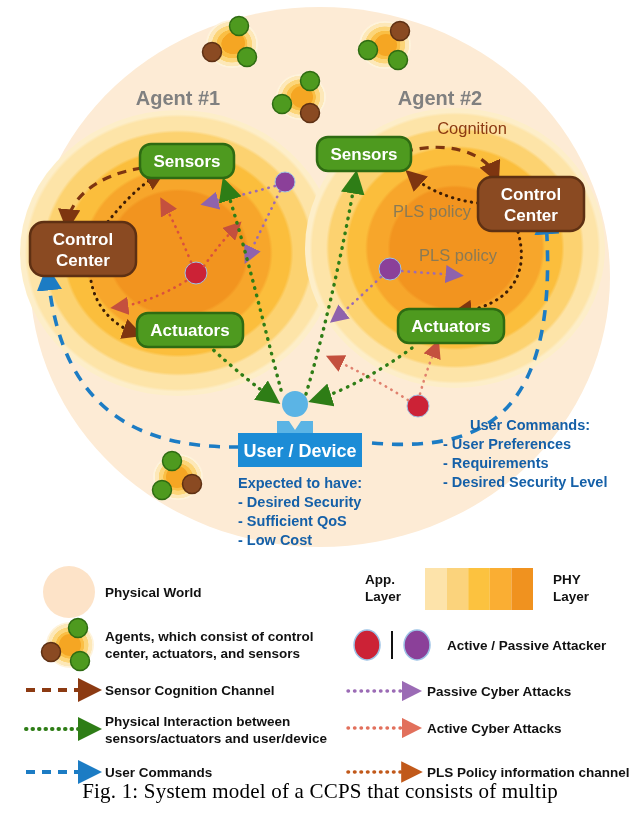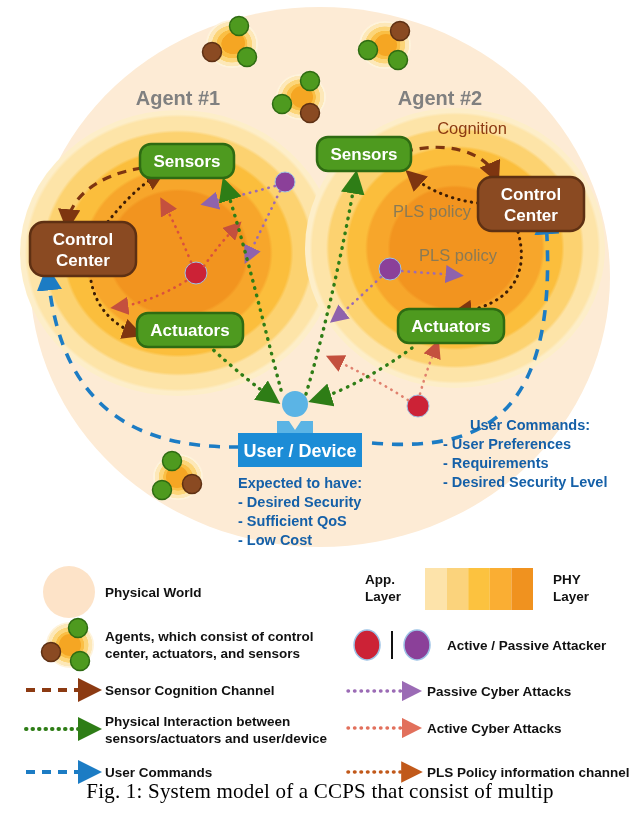--- a/index.html
+++ b/index.html
@@ -265,13 +265,13 @@
   <line x1="348" y1="691" x2="412" y2="691" stroke="#9B6BB5" stroke-width="3.4" stroke-dasharray="0.5,6" stroke-linecap="round" marker-end="url(#mLegPurple)"></line>
   <text x="427" y="696" fill="#111111" font-size="13.5" font-weight="bold" font-family="'Liberation Sans',sans-serif">Passive Cyber Attacks</text>
 
   <line x1="348" y1="728" x2="412" y2="728" stroke="#E2705C" stroke-width="3.4" stroke-dasharray="0.5,6" stroke-linecap="round" marker-end="url(#mLegRed)"></line>
   <text x="427" y="733" fill="#111111" font-size="13.5" font-weight="bold" font-family="'Liberation Sans',sans-serif">Active Cyber Attacks</text>
 
   <line x1="348" y1="772" x2="412" y2="772" stroke="#C1591A" stroke-width="3.6" stroke-dasharray="0.5,6" stroke-linecap="round" marker-end="url(#mLegPls)"></line>
   <text x="427" y="777" fill="#111111" font-size="13.5" font-weight="bold" font-family="'Liberation Sans',sans-serif">PLS Policy information channel</text>
 </svg>
 
-<div class="cap">Fig. 1: System model of a CCPS that consist of multip</div>
+<div class="cap">Fig. 1: System model of a CCPS that consists of multip</div>
 
 </body></html>

